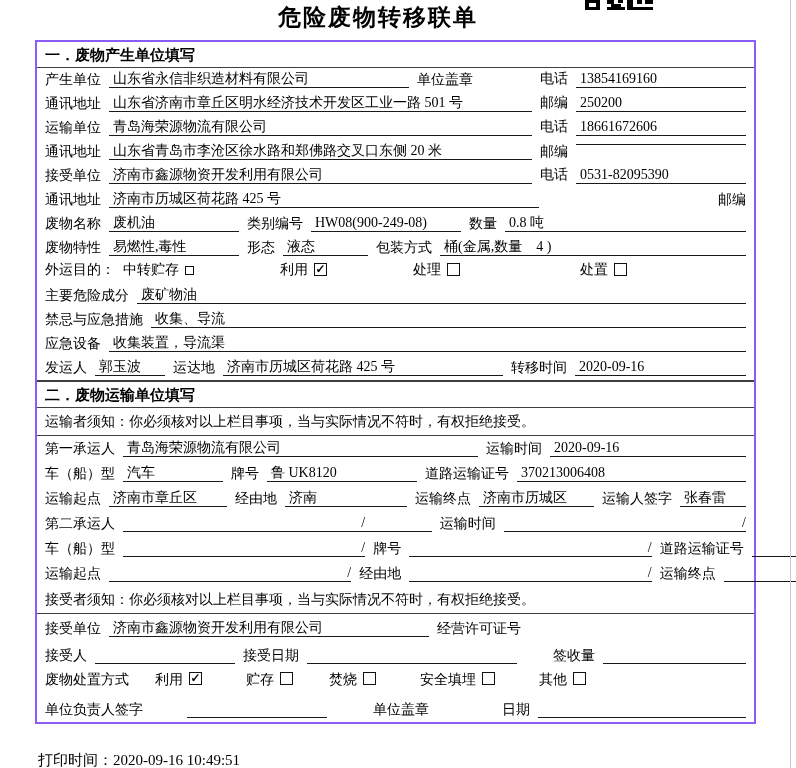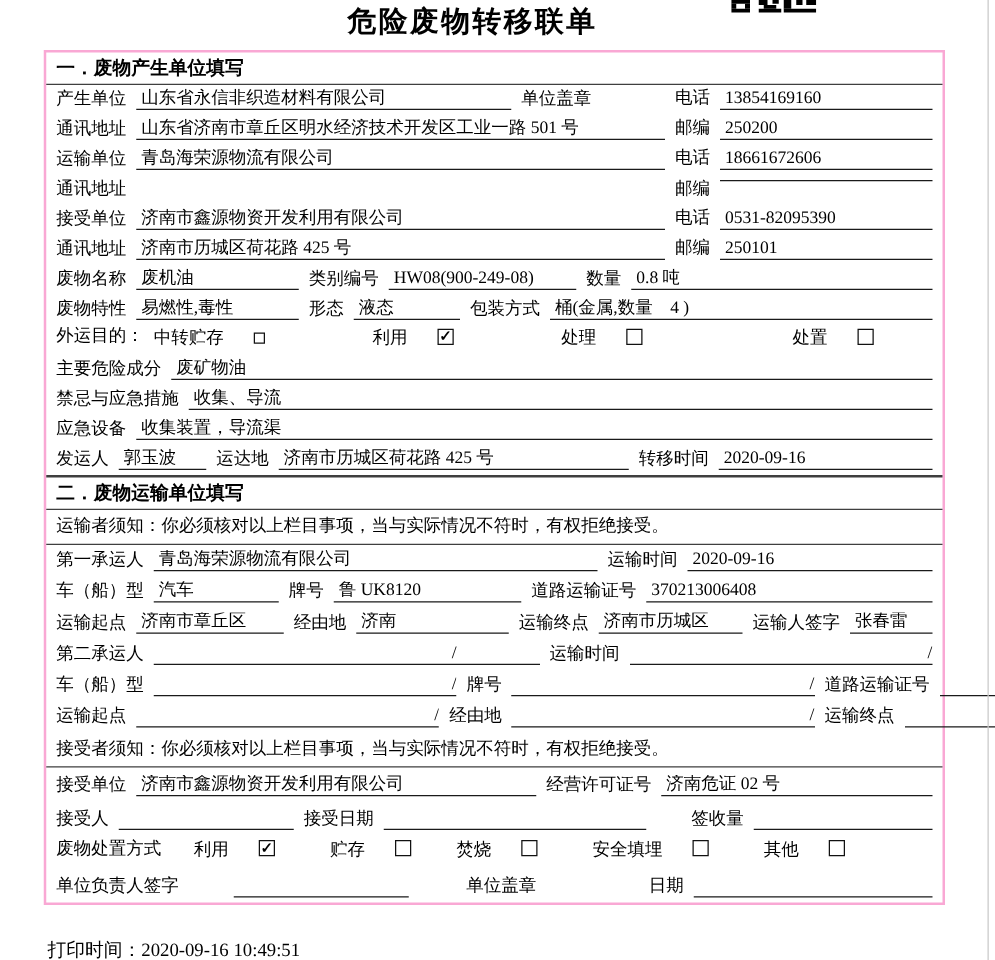--- a/index.html
+++ b/index.html
@@ -10,40 +10,40 @@
   }
   .page{position:absolute;inset:0;}
   
   .doc-header{position:relative;height:40px;}
   .doc-no{position:absolute;left:38px;top:10px;font-size:15px;white-space:nowrap;}
   .doc-title{position:absolute;left:0;right:40px;top:2px;text-align:center;
     font-size:23px;font-weight:bold;letter-spacing:2px;margin:0;}
   .qr-frag{position:absolute;left:585px;top:0;}
   
   .form{position:absolute;left:35px;top:40px;width:717px;
-    border:2px solid #f9a8d4;background:#fff;}
+    border:2px solid #8b5cf6;background:#fff;}
   .sec-title{font-size:15px;font-weight:bold;padding:4px 8px 3px;
     border-bottom:1px solid #3f3f3f;line-height:18px;}
   .sec-title.mid{border-top:2px solid #3f3f3f;}
   .note-row{font-size:14px;padding:6px 8px 5px;border-bottom:1px solid #3f3f3f;line-height:16px;}
   .row{display:flex;align-items:flex-end;gap:8px;padding:0 8px 4px;height:24px;box-sizing:border-box;}
   .s2row{height:25px;}
   .s3row{height:27px;}
   .lbl{white-space:nowrap;font-size:14px;line-height:16px;}
   .u{border-bottom:1px solid #1a1a1a;padding:0 4px;font-size:14px;line-height:16px;
      white-space:nowrap;overflow:hidden;box-sizing:border-box;}
   .grow{flex:1;}
   .rt{margin-left:auto;display:flex;gap:8px;align-items:flex-start;}
   .slash{text-align:left;padding-left:34%;}
   
   .cb{display:inline-block;width:13px;height:13px;border:1.5px solid #111;
       box-sizing:border-box;font-size:12px;line-height:10px;text-align:center;
       font-weight:bold;margin-left:2px;position:relative;top:-1px;}
   .cb.small{width:9px;height:9px;border-width:1px;top:0;}
-  .cbgroup{display:flex;align-items:center;gap:22px;white-space:nowrap;font-size:14px;}
+  .cbgroup{display:flex;align-items:center;gap:4px;white-space:nowrap;font-size:14px;}
   
   .print-time{position:absolute;left:38px;top:751px;font-size:15px;white-space:nowrap;}
   .right-edge{position:absolute;top:0;bottom:0;left:790px;width:1px;background:#c9c9c9;}
 </style>
 </head>
 <body>
 
 <div class="page">
 
   <div class="doc-header">
@@ -91,41 +91,41 @@
       <span class="lbl">运输单位</span>
       <span class="u" style="width:430px">青岛海荣源物流有限公司</span>
       <span class="rt">
         <span class="lbl">电话</span>
         <span class="u" style="width:170px">18661672606</span>
       </span>
     </div>
 
     <div class="row">
       <span class="lbl">通讯地址</span>
+      <span class="u" style="width:430px">山东省青岛市李沧区徐水路和郑佛路交叉口东侧 20 米</span>
       <span class="rt">
         <span class="lbl">邮编</span>
         <span class="u" style="width:170px"></span>
       </span>
     </div>
 
     <div class="row">
       <span class="lbl">接受单位</span>
       <span class="u" style="width:430px">济南市鑫源物资开发利用有限公司</span>
       <span class="rt">
         <span class="lbl">电话</span>
         <span class="u" style="width:170px">0531-82095390</span>
       </span>
     </div>
 
     <div class="row">
       <span class="lbl">通讯地址</span>
       <span class="u" style="width:430px">济南市历城区荷花路 425 号</span>
       <span class="rt">
         <span class="lbl">邮编</span>
-        <span class="u" style="width:170px">250101</span>
       </span>
     </div>
 
     <div class="row">
       <span class="lbl">废物名称</span>
       <span class="u" style="width:130px">废机油</span>
       <span class="lbl">类别编号</span>
       <span class="u" style="width:150px">HW08(900-249-08)</span>
       <span class="lbl">数量</span>
       <span class="u grow">0.8 吨</span>
@@ -239,21 +239,20 @@
       <span class="u slash" style="width:115px">/</span>
 
     </div>
 
     <div class="note-row">接受者须知：你必须核对以上栏目事项，当与实际情况不符时，有权拒绝接受。</div>
 
     <div class="row s3row">
       <span class="lbl">接受单位</span>
       <span class="u" style="width:320px">济南市鑫源物资开发利用有限公司</span>
       <span class="lbl">经营许可证号</span>
-      <span class="u grow">济南危证 02 号</span>
     </div>
 
     <div class="row s3row">
       <span class="lbl">接受人</span>
       <span class="u" style="width:140px"></span>
       <span class="lbl">接受日期</span>
       <span class="u" style="width:210px"></span>
       <span class="lbl" style="margin-left:28px">签收量</span>
       <span class="u grow"></span>
     </div>
@@ -279,21 +278,21 @@
       <span class="cbgroup" style="margin-left:36px">
         <span>其他</span>
         <span class="cb"><span></span></span>
       </span>
     </div>
 
     <div class="row s3row">
       <span class="lbl">单位负责人签字</span>
       <span class="u" style="width:140px;margin-left:36px"></span>
       <span class="lbl" style="margin-left:38px">单位盖章</span>
-      <span class="lbl" style="margin-left:82px">日期</span>
+      <span class="lbl" style="margin-left:65px">日期</span>
       <span class="u grow"></span>
     </div>
 
   </div>
 
   <div class="print-time"><span>打印时间：</span><span>2020-09-16 10:49:51</span></div>
 
   <div class="right-edge"></div>
 </div>
 

